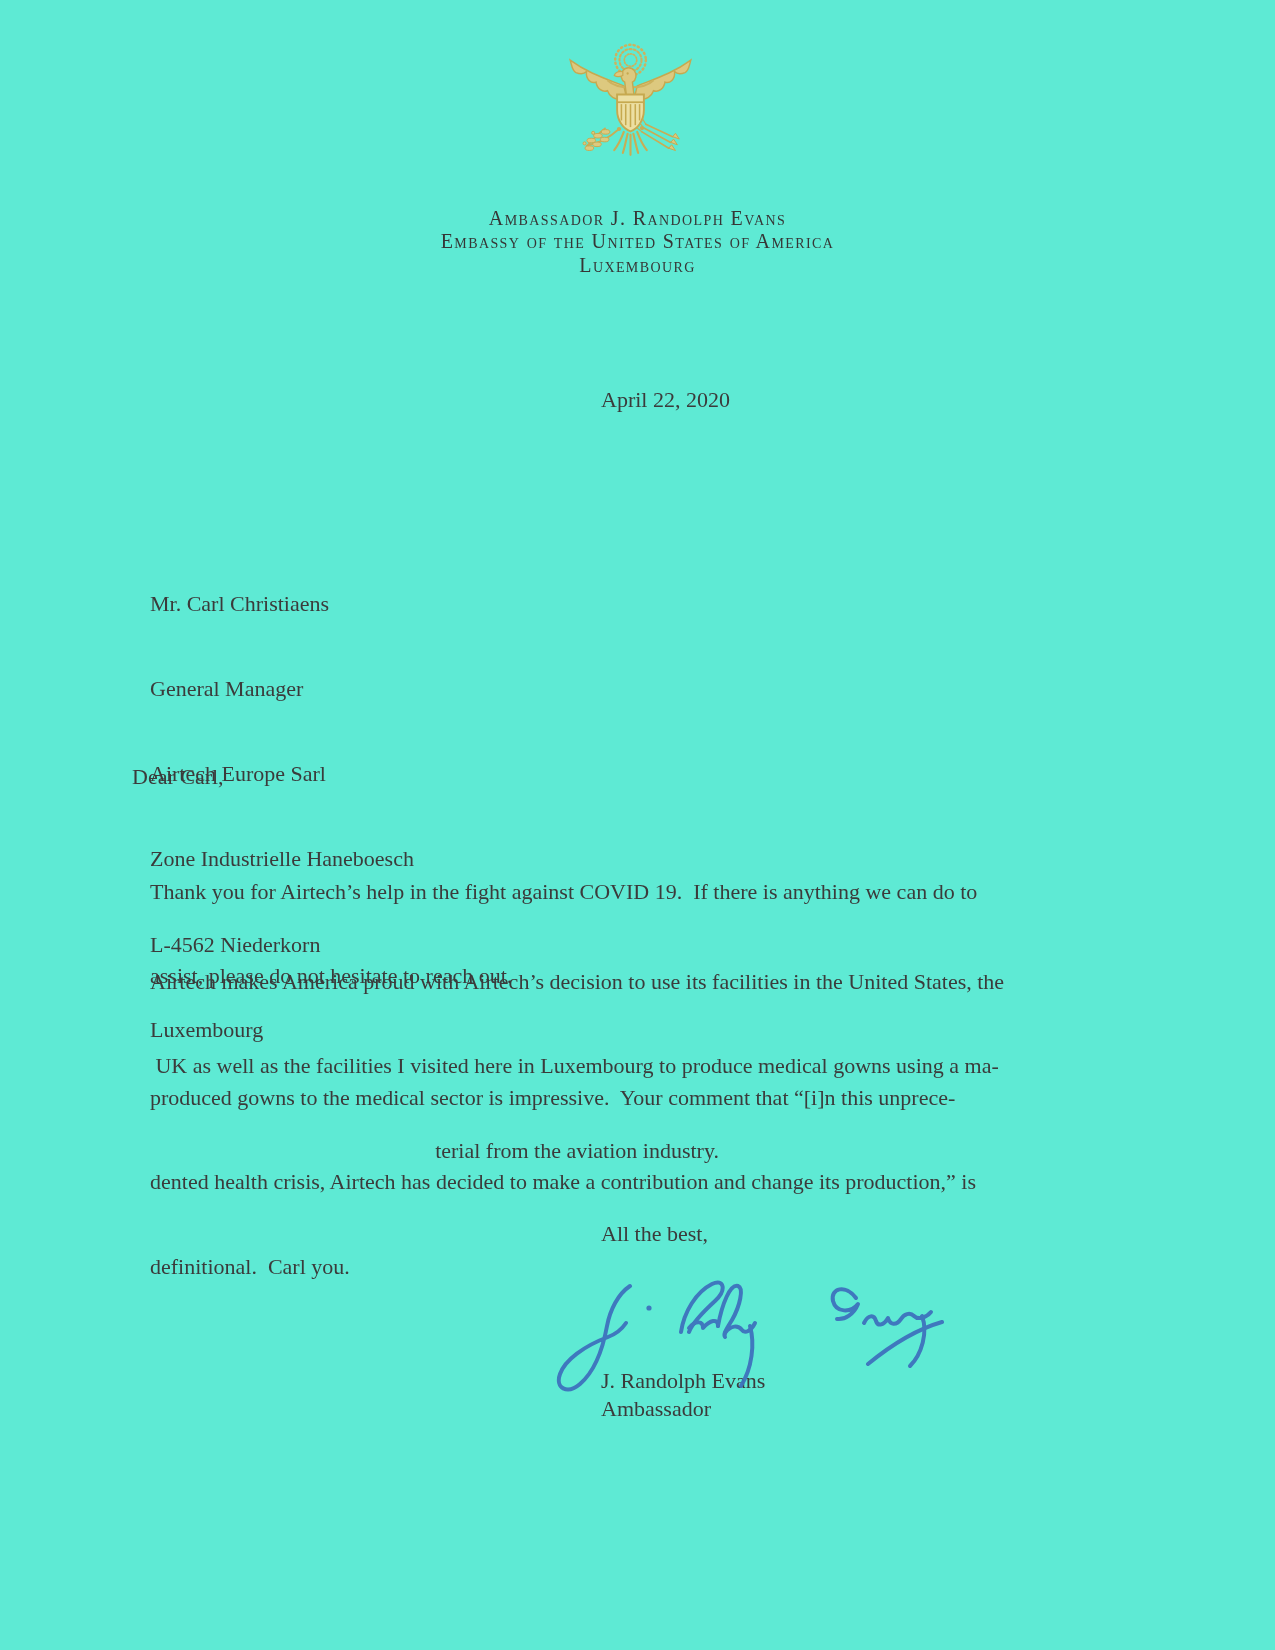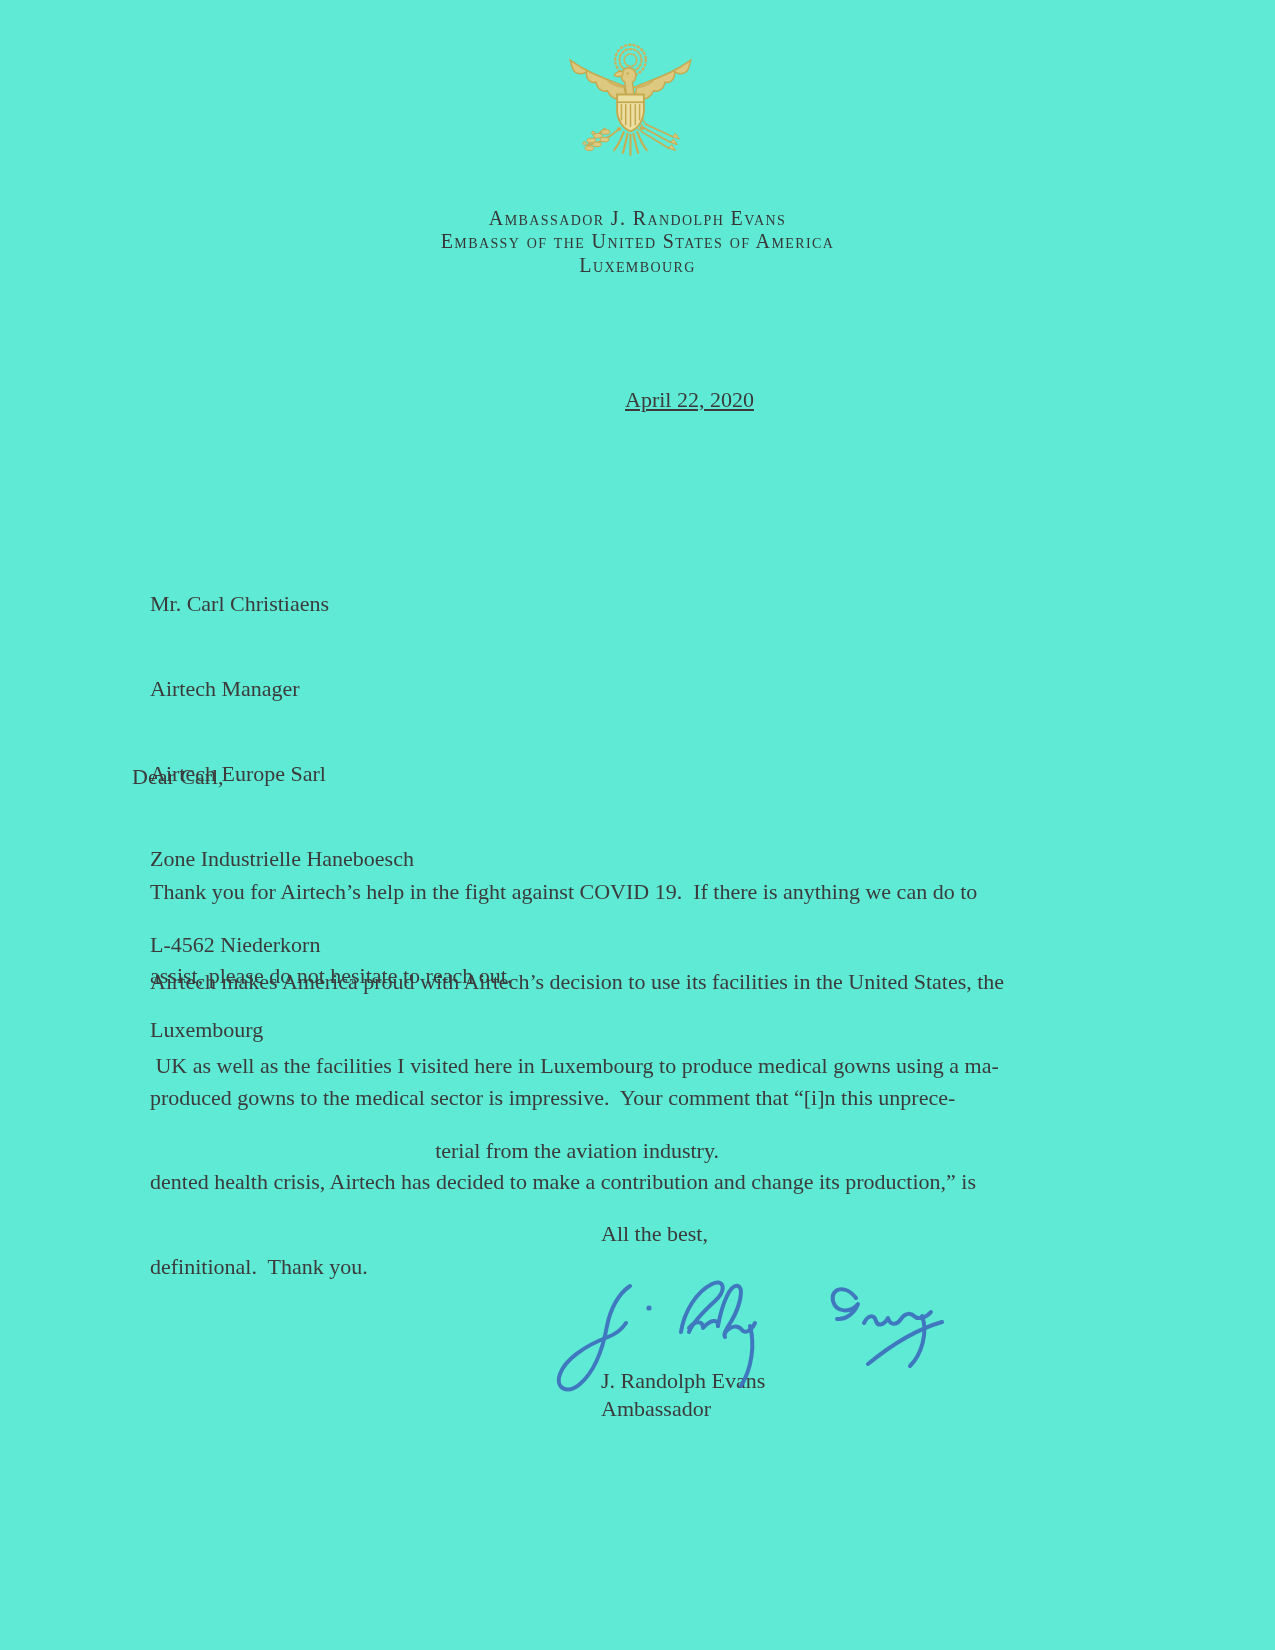--- a/index.html
+++ b/index.html
@@ -18,21 +18,21 @@
     position:absolute;left:0;top:207px;width:1275px;
     text-align:center;
     font-variant:small-caps;
     font-size:20px;
     letter-spacing:1.4px;
     line-height:23.4px;
     color:#363636;
   }
   
   .txt{position:absolute;font-size:22px;white-space:pre;}
-  .date{left:625px;top:387px;text-decoration:underline;}
+  .date{left:601px;top:387px;}
   .address{left:150px;top:533px;line-height:28.4px;}
   .salutation{left:132px;top:764px;}
   .para{line-height:28.1px;}
   .p1{left:150px;top:822px;}
   .p2{left:150px;top:912px;text-align:center;}
   .p3{left:150px;top:1028px;}
   .closing{left:601px;top:1221px;}
   .sig-name{left:601px;top:1368px;z-index:1;}
   .sig-title{left:601px;top:1396px;z-index:1;}
   .signature{position:absolute;left:546px;top:1268px;width:400px;height:132px;z-index:2;}
@@ -108,21 +108,21 @@
   <div class="letterhead-text">
     <div>Ambassador J. Randolph Evans</div>
     <div>Embassy of the United States of America</div>
     <div>Luxembourg</div>
   </div>
 
   <div class="txt date">April 22, 2020</div>
 
   <div class="txt address">
     <div>Mr. Carl Christiaens</div>
-    <div>Airtech Manager</div>
+    <div>General Manager</div>
     <div>Airtech Europe Sarl</div>
     <div>Zone Industrielle Haneboesch</div>
     <div>L-4562 Niederkorn</div>
     <div>Luxembourg</div>
   </div>
 
   <div class="txt salutation">Dear Carl,</div>
 
   <div class="txt para p1">
     <div>Thank you for Airtech’s help in the fight against COVID 19.  If there is anything we can do to</div>
@@ -131,21 +131,21 @@
 
   <div class="txt para p2">
     <div>Airtech makes America proud with Airtech’s decision to use its facilities in the United States, the</div>
     <div>UK as well as the facilities I visited here in Luxembourg to produce medical gowns using a ma-</div>
     <div>terial from the aviation industry.</div>
   </div>
 
   <div class="txt para p3">
     <div>produced gowns to the medical sector is impressive.  Your comment that “[i]n this unprece-</div>
     <div>dented health crisis, Airtech has decided to make a contribution and change its production,” is</div>
-    <div>definitional.  Thank you.</div>
+    <div>definitional.  Carl you.</div>
   </div>
 
   <div class="txt closing">All the best,</div>
 
   <svg class="signature" viewBox="0 0 400 132" aria-hidden="true">
     <g fill="none" stroke="#3e72bd" stroke-width="4" stroke-linecap="round" stroke-linejoin="round" opacity="0.95">
 
       <path d="M84,18 C72,26 64,42 61,58 C57,80 49,103 34,116 C21,127 9,120 14,106 C19,92 38,78 62,69 C70,66 76,61 80,55"></path>
       <circle cx="103" cy="40" r="2.6" fill="#3e72bd" stroke="none"></circle>
 

